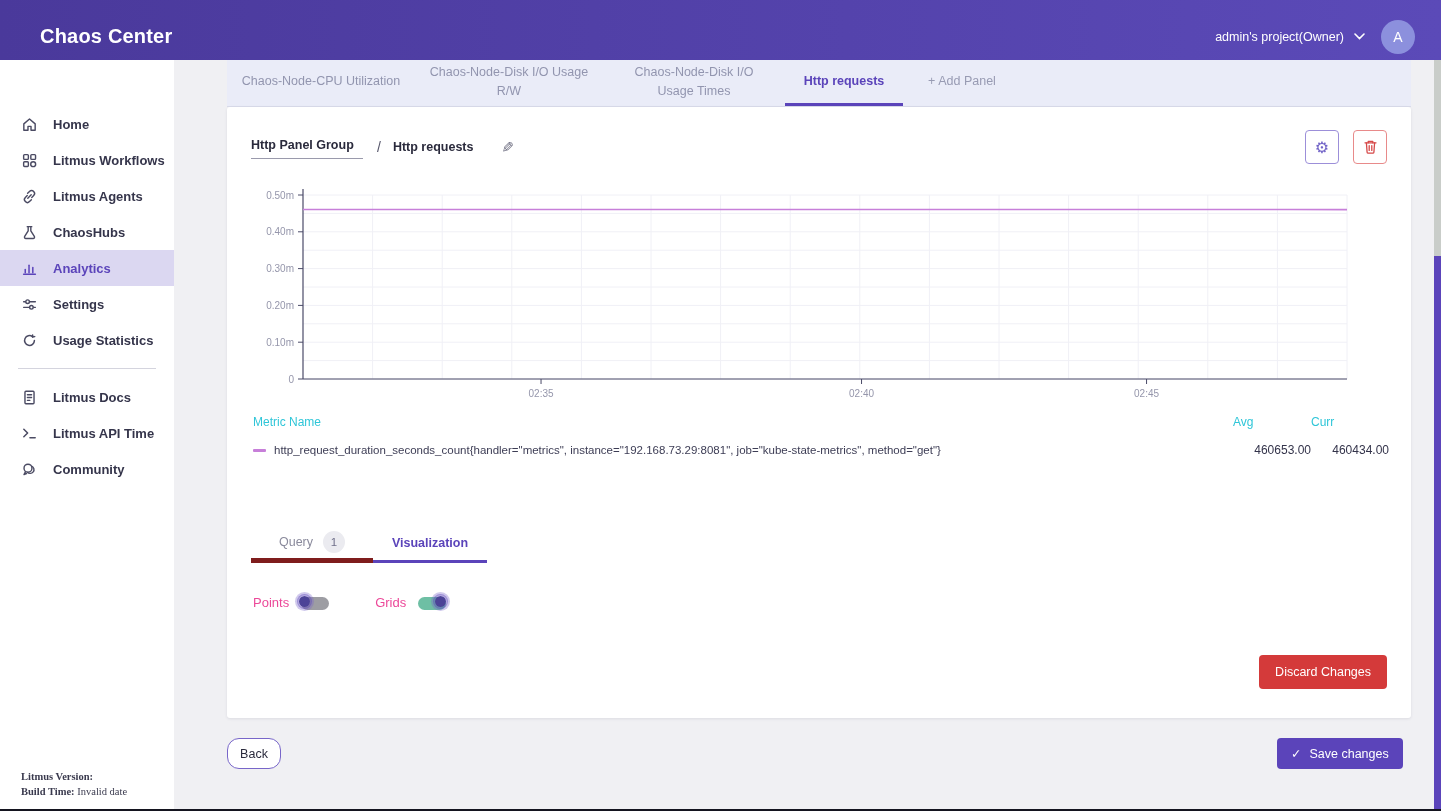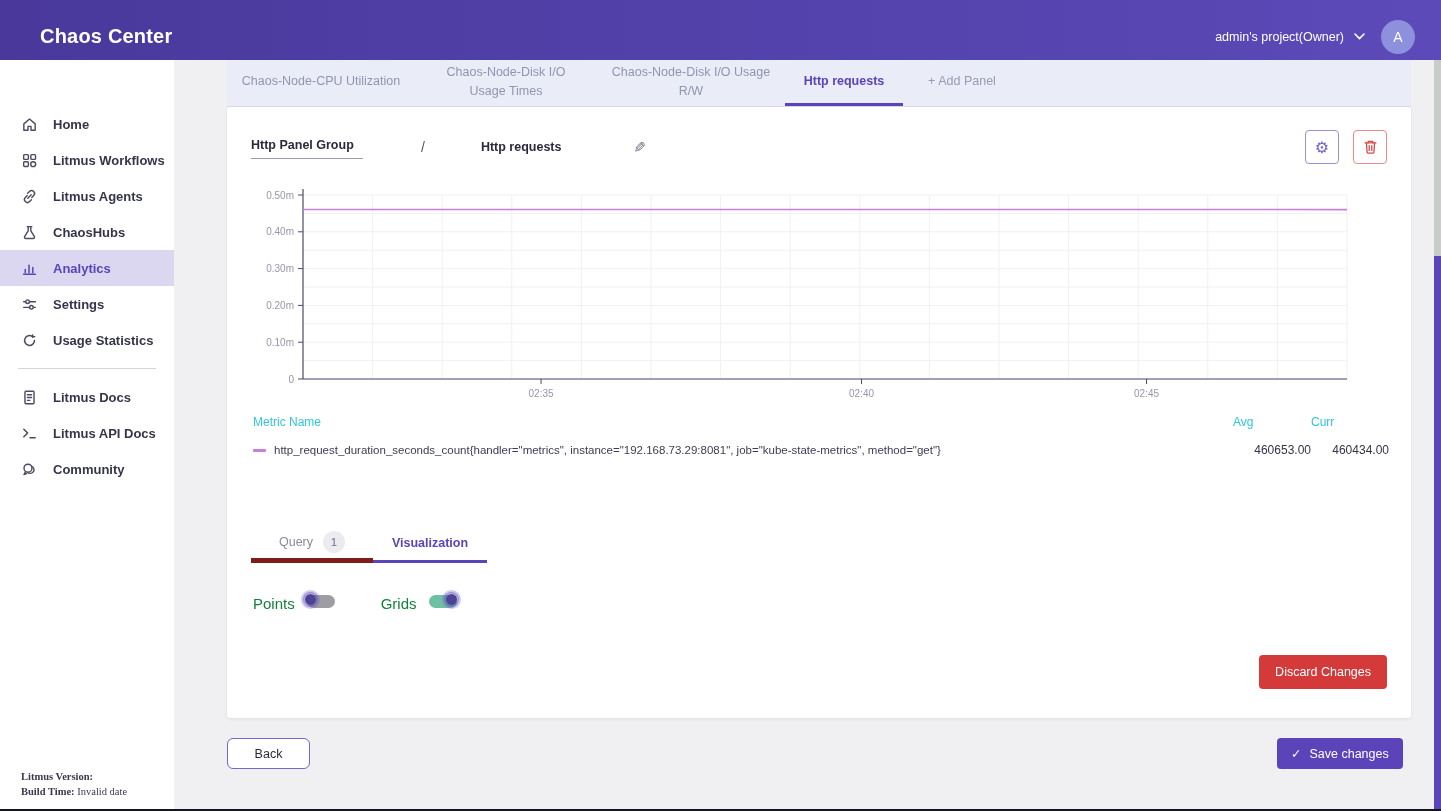--- a/index.html
+++ b/index.html
@@ -38,21 +38,21 @@
   .ptab.w1 { width:188px; } .ptab.w2 { width:188px; } .ptab.w3 { width:182px; }
   .ptab.w4 { width:118px; } .ptab.add { width:118px; color:#989bb3; }
   .ptab.active { color:#5b44ba; font-weight:bold; border-bottom-color:#5b44ba; }
 
   
   .card { position:absolute; left:227px; top:107px; width:1184px; height:611px; background:#fff;
     border-radius:3px; box-shadow:0 1px 3px rgba(40,40,80,.10); }
 
   .panel-header { position:absolute; left:24px; right:24px; top:20px; height:40px;
     display:flex; align-items:center; justify-content:space-between; }
-  .ph-left { display:flex; align-items:center;gap:44px; }
+  .ph-left { display:flex; align-items:center; }
   .group-input { width:112px; border:none; outline:none; border-bottom:1px solid #9a9aac;
     font-family:"Liberation Sans",sans-serif; font-size:12.5px; font-weight:600; color:#2a2a3c; padding:2px 0 6px; background:transparent; }
   .ph-sep { margin:0 12px 0 14px; color:#55556a; font-size:14px; }
   .panel-name { font-size:12.5px; font-weight:600; color:#2a2a3c; }
   .pencil { margin-left:28px; color:#6d6d80; font-size:15px; cursor:pointer; transform:rotate(90deg); display:inline-block; }
   .ph-right { display:flex; gap:14px; }
   .icon-btn { width:34px; height:34px; border-radius:4px; background:#fff; display:flex;
     align-items:center; justify-content:center; cursor:pointer; }
   .icon-btn.gear { border:1px solid #9c8fd9; color:#7365c8; font-size:16px; }
   .icon-btn.trash { border:1px solid #e88a8a; color:#d64848; }
@@ -77,36 +77,36 @@
   .editor-tabs { position:absolute; left:24px; top:418px; display:flex; }
   .etab { height:38px; display:flex; align-items:center; justify-content:center; gap:10px;
     font-size:12.5px; cursor:pointer; padding:0 10px; }
   .etab.query { width:122px; color:#8a8a9c; border-bottom:5px solid #7f1d1d; }
   .badge { width:22px; height:22px; border-radius:50%; background:#ebebf0; color:#70708a;
     display:flex; align-items:center; justify-content:center; font-size:11.5px; }
   .etab.viz { width:114px; color:#5b44ba; font-weight:bold; border-bottom:3px solid #5b44ba; }
 
   
   .toggles { position:absolute; left:26px; top:488px; display:flex; align-items:center; gap:46px; }
-  .toggle-group { display:flex; align-items:flex-start; gap:12px; font-size:15px; color:#15803d; }
+  .toggle-group { display:flex; align-items:flex-end; gap:12px; font-size:13px; color:#ec4899; }
   .switch { position:relative; width:28px; height:13px; cursor:pointer; }
   .switch .track { position:absolute; left:0; top:0; width:28px; height:13px; border-radius:7px; }
   .switch .thumb { position:absolute; top:-3px; width:15px; height:15px; border-radius:50%;
     background:#4c4397; border:2px solid rgba(91,68,186,.45); background-clip:padding-box; box-shadow:0 0 0 2px rgba(120,100,200,.35); }
   .switch.off .track { background:#9d9da3; }
   .switch.off .thumb { left:-4px; }
   .switch.on .track { background:#6ebfa4; }
   .switch.on .thumb { left:15px; }
 
   
   .discard-btn { position:absolute; right:24px; top:548px; height:34px; padding:0 16px;
     background:#d43a3a; color:#fff; font-size:12.5px; border:none; border-radius:4px;
     font-family:"Liberation Sans",sans-serif; cursor:pointer; }
-  .back-btn { position:absolute; left:227px; top:738px; width:83px; height:31px; background:#fff;
-    border:1px solid #7866c9; border-radius:6px; color:#2a2a3c; font-size:12.5px;
+  .back-btn { position:absolute; left:227px; top:738px; width:54px; height:31px; background:#fff;
+    border:1px solid #7866c9; border-radius:12px; color:#2a2a3c; font-size:12.5px;
     font-family:"Liberation Sans",sans-serif; cursor:pointer; }
   .save-btn { position:absolute; left:1277px; top:738px; height:31px; padding:0 14px;
     background:#5b44ba; color:#fff; border:none; border-radius:4px; font-size:12.5px;
     font-family:"Liberation Sans",sans-serif; cursor:pointer; display:flex; align-items:center; gap:8px; }
 
   
   .scrollbar-track { position:absolute; right:0; top:60px; width:7px; height:751px; background:#c9cdc9; }
   .scrollbar-thumb { position:absolute; right:0; top:196px; width:7px; height:555px; background:#5b44ba; }
 </style>
 </head>
@@ -190,41 +190,41 @@
             <rect x="4.2" y="2.4" width="9.6" height="13.2" rx="1"></rect>
             <path d="M6.8 6 h4.4 M6.8 9 h4.4 M6.8 12 h2.6"></path>
           </svg>
         <span>Litmus Docs</span>
       </div>
       <div class="nav-item">
         <svg width="17" height="17" viewBox="0 0 18 18" fill="none" stroke="currentColor" stroke-width="1.6" stroke-linecap="round" stroke-linejoin="round">
             <path d="M3 4.5 l4 4 -4 4"></path>
             <path d="M9.5 13.5 h5.5"></path>
           </svg>
-        <span>Litmus API Docs</span>
+        <span>Litmus API Time</span>
       </div>
       <div class="nav-item">
         <svg width="17" height="17" viewBox="0 0 18 18" fill="none" stroke="currentColor" stroke-width="1.5" stroke-linejoin="round">
             <circle cx="7.4" cy="7.6" r="4.2"></circle>
             <path d="M11.2 5.4 a4 4 0 1 1 -4.6 6.2 M4.8 11.2 l-1.6 3.2 3.2 -1.3"></path>
           </svg>
         <span>Community</span>
       </div>
     </div>
     <div class="version">
       <b>Litmus Version:</b><br>
       <b>Build Time:</b>
       <span>Invalid date</span>
     </div>
   </div>
 
   <div class="tabbar">
     <div class="ptab w1">Chaos-Node-CPU Utilization</div>
+    <div class="ptab w2">Chaos-Node-Disk I/O Usage R/W</div>
     <div class="ptab w3">Chaos-Node-Disk I/O Usage Times</div>
-    <div class="ptab w2">Chaos-Node-Disk I/O Usage R/W</div>
     <div class="ptab w4 active">Http requests</div>
     <div class="ptab add">+ Add Panel</div>
   </div>
 
   <div class="card">
 
     <div class="panel-header">
       <div class="ph-left">
         <input class="group-input" value="Http Panel Group" style="">
         <span class="ph-sep">/</span>

